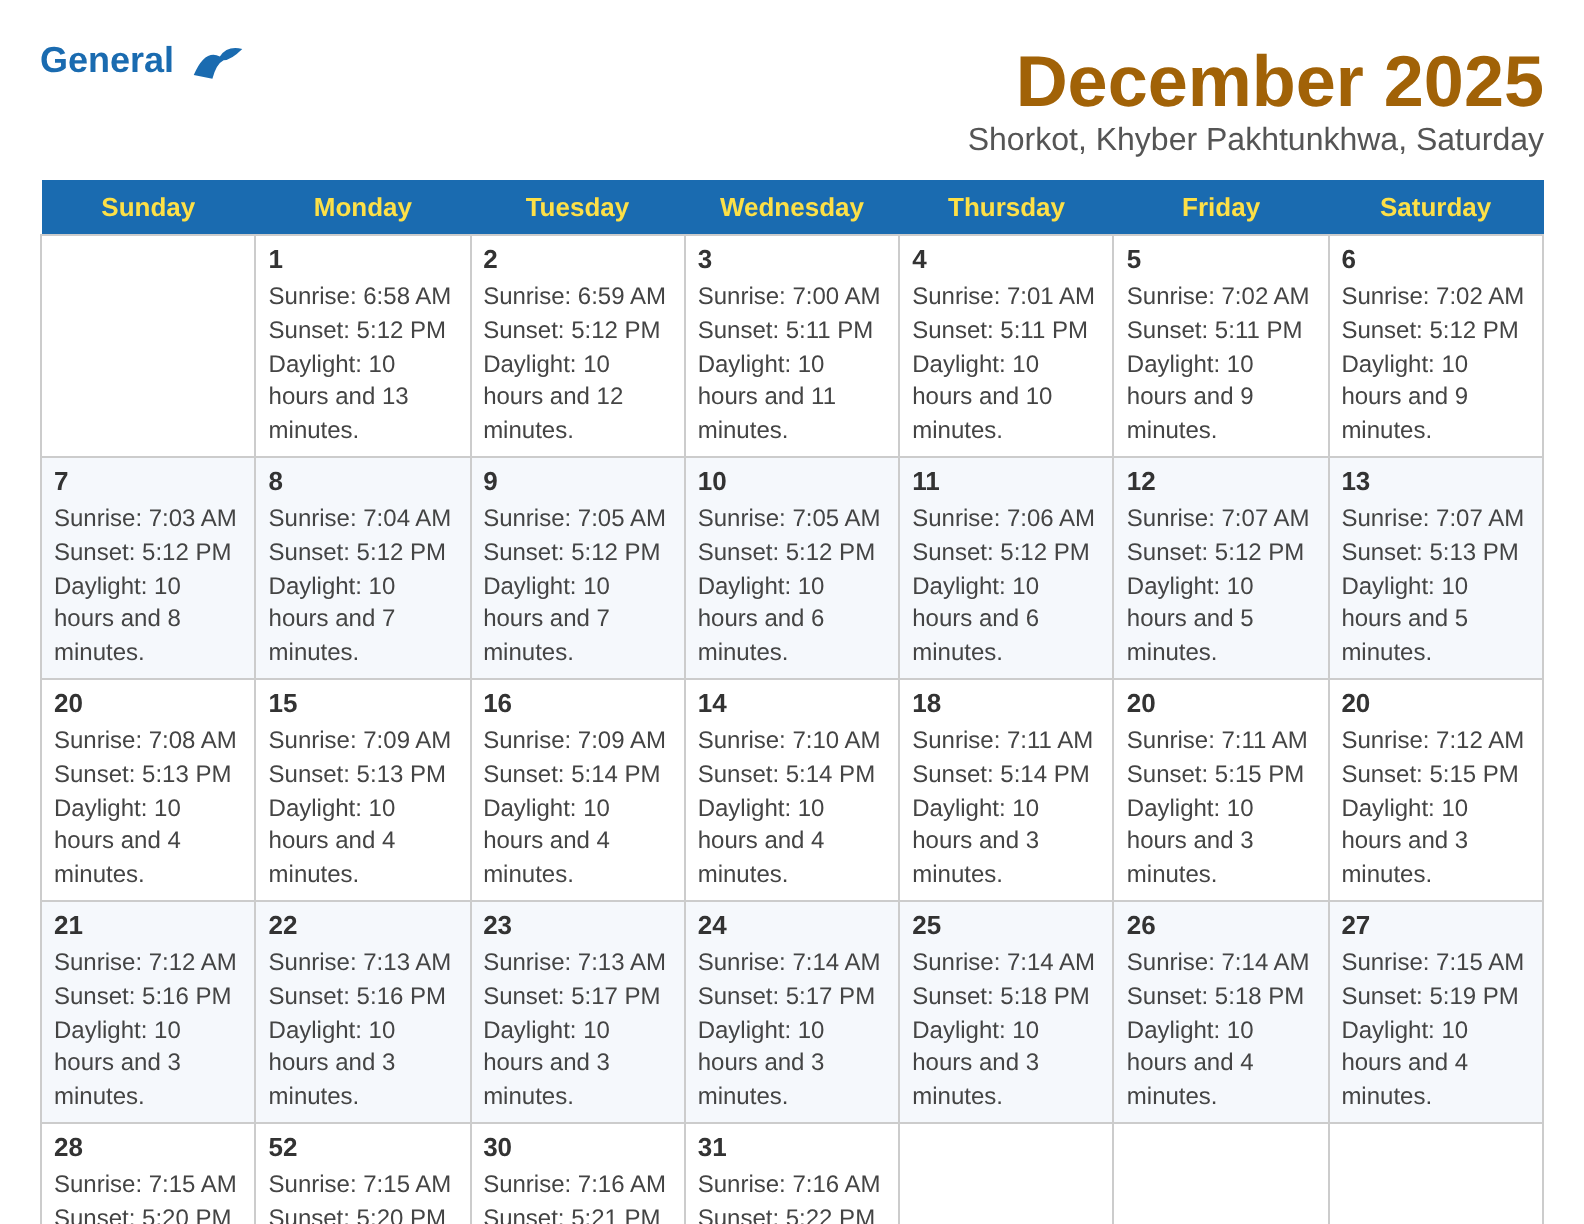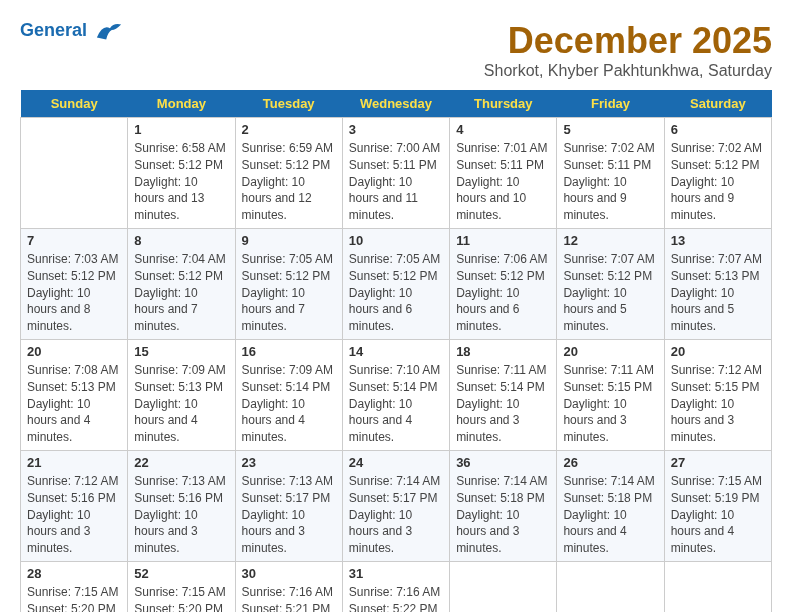--- a/index.html
+++ b/index.html
@@ -270,21 +270,21 @@
           Sunrise: 7:13 AM<br>Sunset: 5:17 PM<br>Daylight: 10 hours and 3 minutes.
         </div>
         </td>
         <td>
           <span class="day-number">24</span>
         <div class="day-info">
           Sunrise: 7:14 AM<br>Sunset: 5:17 PM<br>Daylight: 10 hours and 3 minutes.
         </div>
         </td>
         <td>
-          <span class="day-number">36</span>
+          <span class="day-number">25</span>
         <div class="day-info">
           Sunrise: 7:14 AM<br>Sunset: 5:18 PM<br>Daylight: 10 hours and 3 minutes.
         </div>
         </td>
         <td>
           <span class="day-number">26</span>
         <div class="day-info">
           Sunrise: 7:14 AM<br>Sunset: 5:18 PM<br>Daylight: 10 hours and 4 minutes.
         </div>
         </td>

